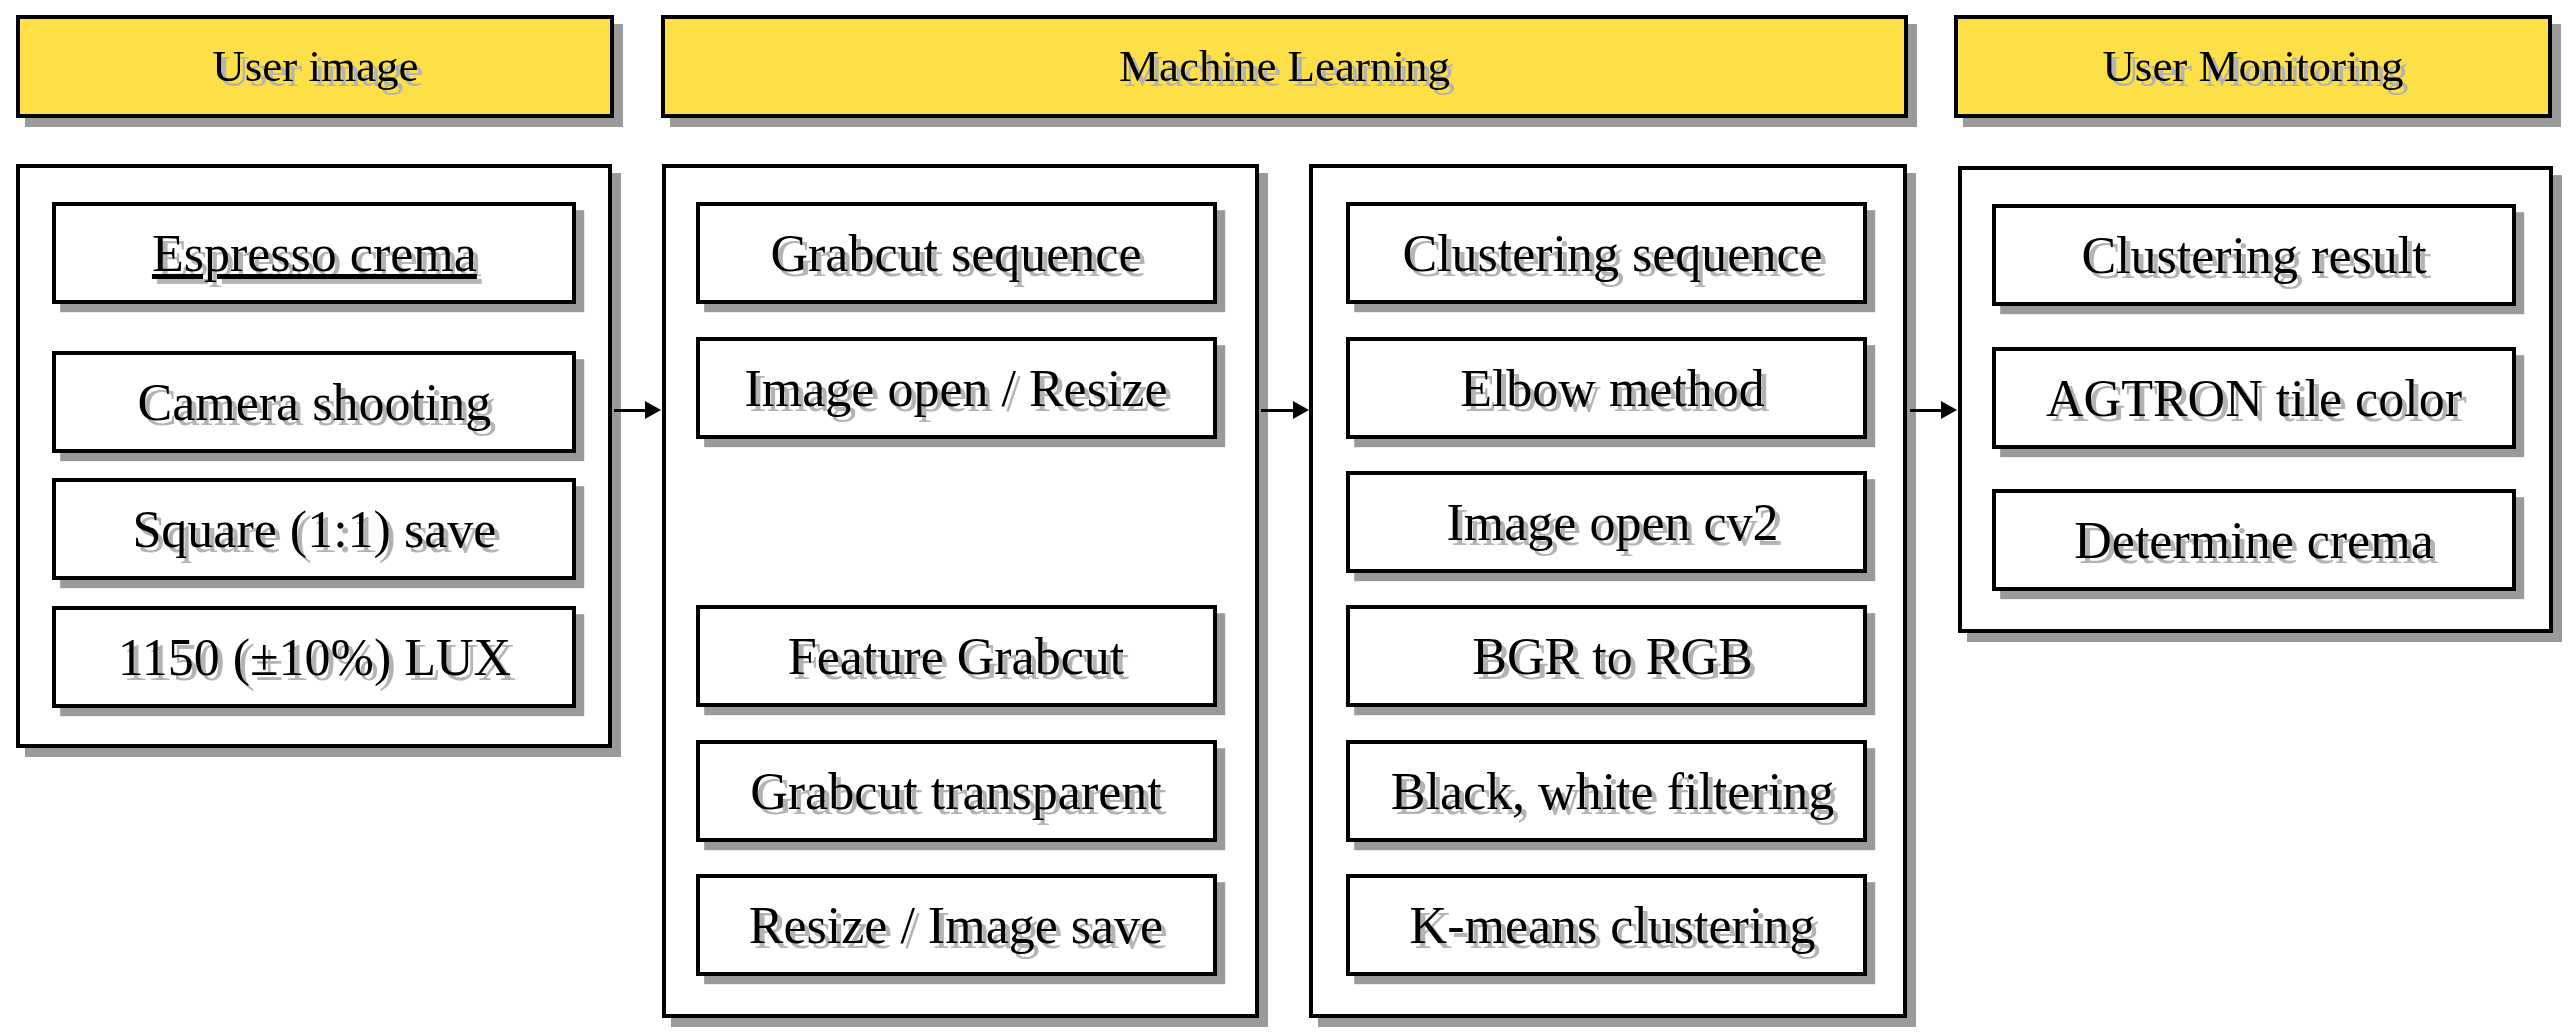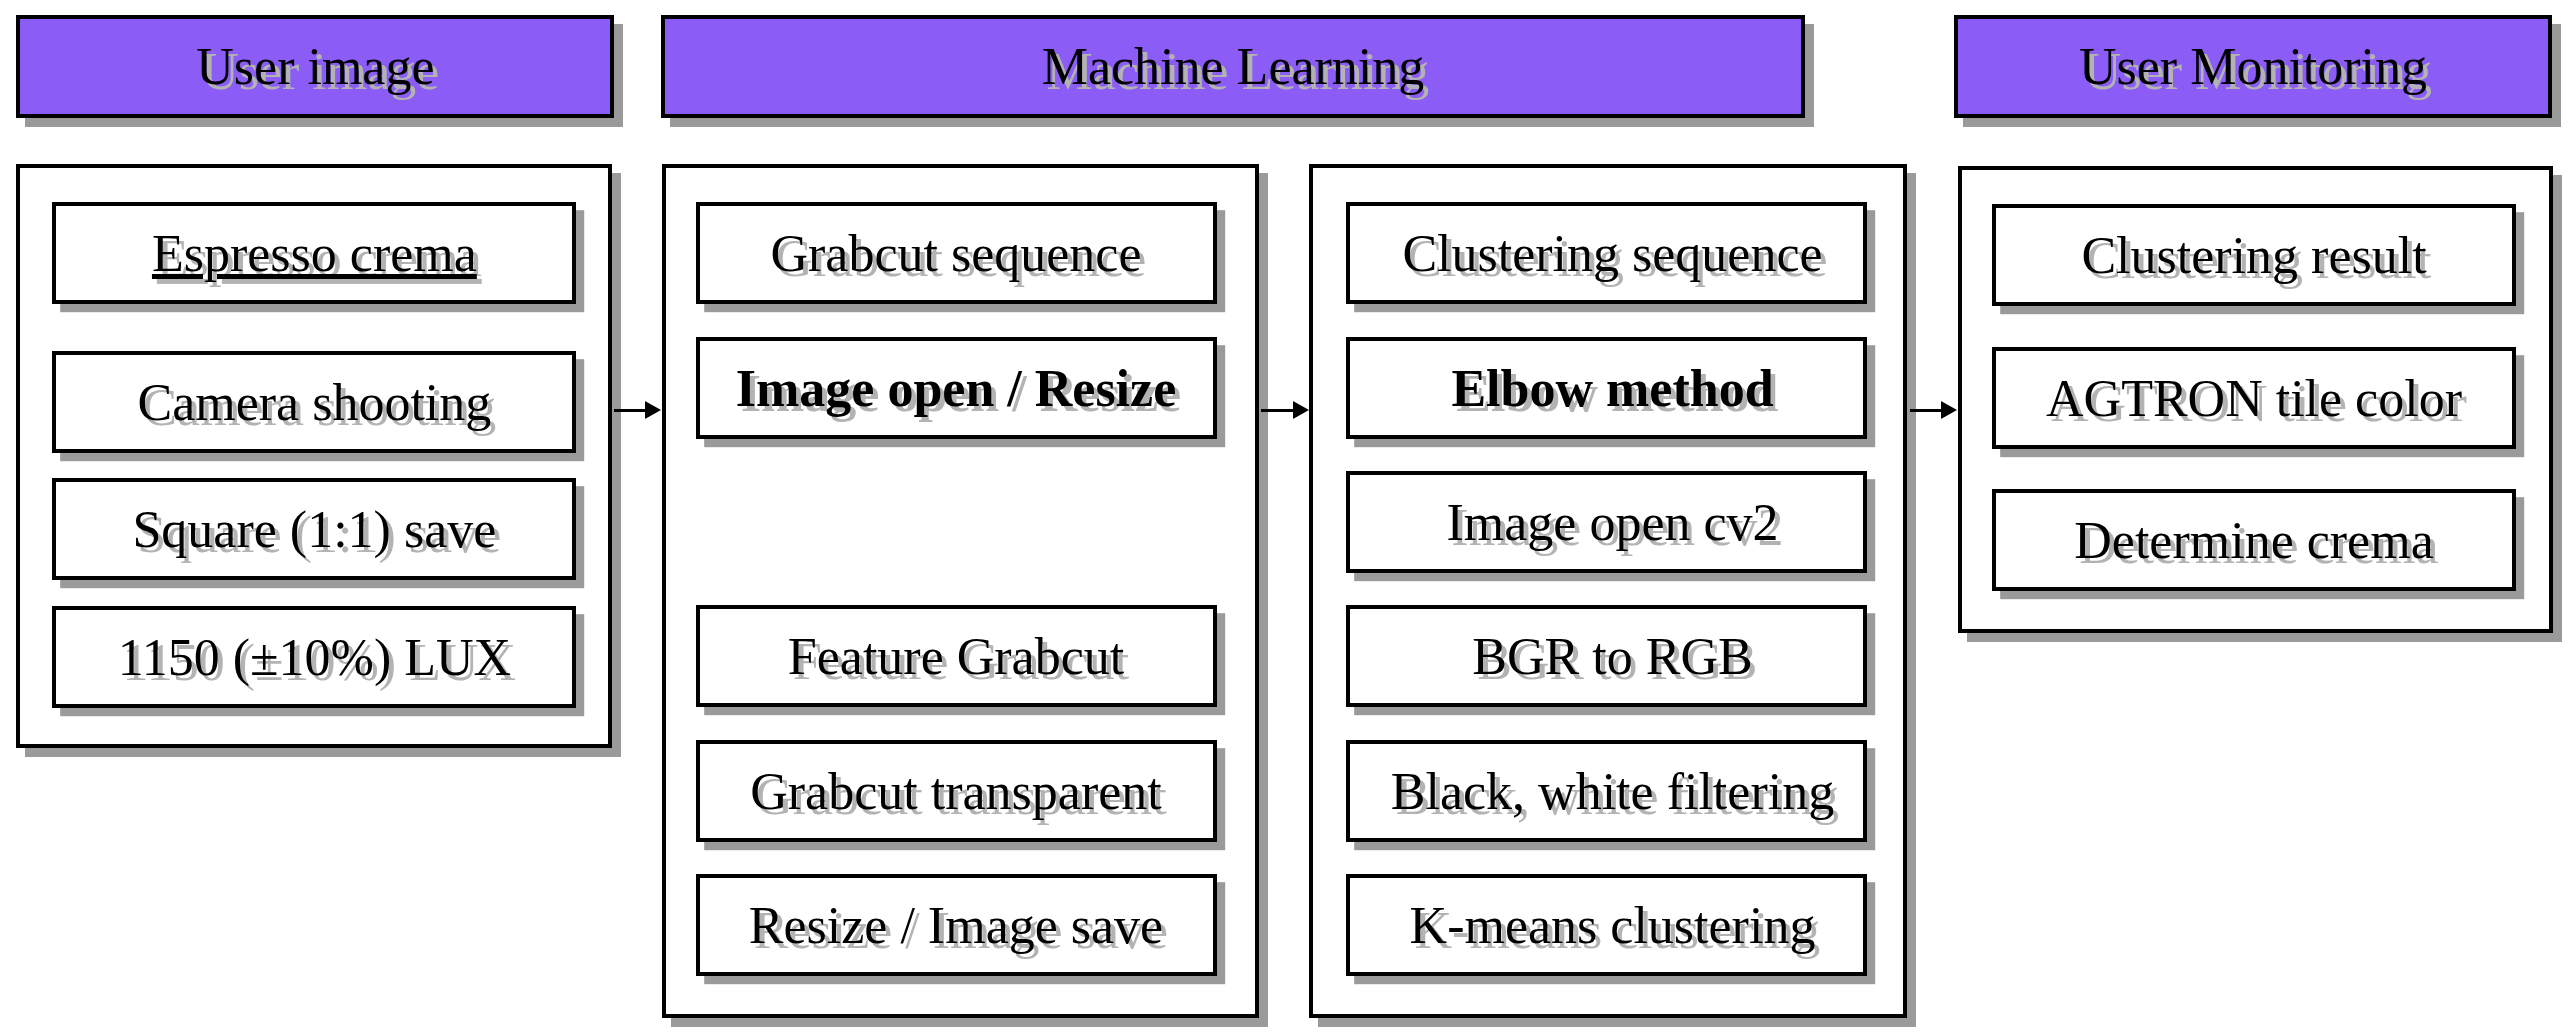--- a/index.html
+++ b/index.html
@@ -16,31 +16,31 @@
     color: #000000;
     overflow: hidden;
   }
   
   .hdr {
     position: absolute;
     top: 14.7px;
     height: 103px;
     box-sizing: border-box;
     border: 4.9px solid #000000;
-    background: #8b5cf6;
+    background: #fde047;
     box-shadow: 9px 9px 0 #9a9a9a;
     display: flex;
     align-items: center;
     justify-content: center;
-    font-size: 52px;
+    font-size: 45px;
     text-shadow: 4.9px 4.9px 0 #b3b3b3;
     white-space: nowrap;
   }
   #hdr-user-image      { left: 16.4px;   width: 598px;  }
-  #hdr-machine-learning{ left: 661px;  width: 1144px; }
+  #hdr-machine-learning{ left: 661px;  width: 1247px; }
   #hdr-user-monitoring { left: 1954px; width: 598px;  }
 
   
   .container {
     position: absolute;
     box-sizing: border-box;
     border: 4.9px solid #000000;
     background: #ffffff;
     box-shadow: 9px 9px 0 #9a9a9a;
   }
@@ -70,21 +70,21 @@
   #col-clustering .item { left: 33px; width: 521px; padding-left: 12px; }
   #col-monitoring .item { left: 30px; width: 524px; }
 
   
   #col-user-image .r0 { top: 34px; text-decoration: underline;  }
   #col-user-image .r1 { top: 183px; }
   #col-user-image .r2 { top: 310px; }
   #col-user-image .r3 { top: 438px; }
 
   #col-grabcut .r0, #col-clustering .r0 { top: 34px;  }
-  #col-grabcut .r1, #col-clustering .r1 { top: 169px; font-weight: bold; }
+  #col-grabcut .r1, #col-clustering .r1 { top: 169px; }
   #col-grabcut .r2, #col-clustering .r2 { top: 303px; }
   #col-grabcut .r3, #col-clustering .r3 { top: 437px; }
   #col-grabcut .r4, #col-clustering .r4 { top: 572px; }
   #col-grabcut .r5, #col-clustering .r5 { top: 706px; }
 
   #col-monitoring .r0 { top: 34px;  }
   #col-monitoring .r1 { top: 177px; }
   #col-monitoring .r2 { top: 319px; }
 
   

